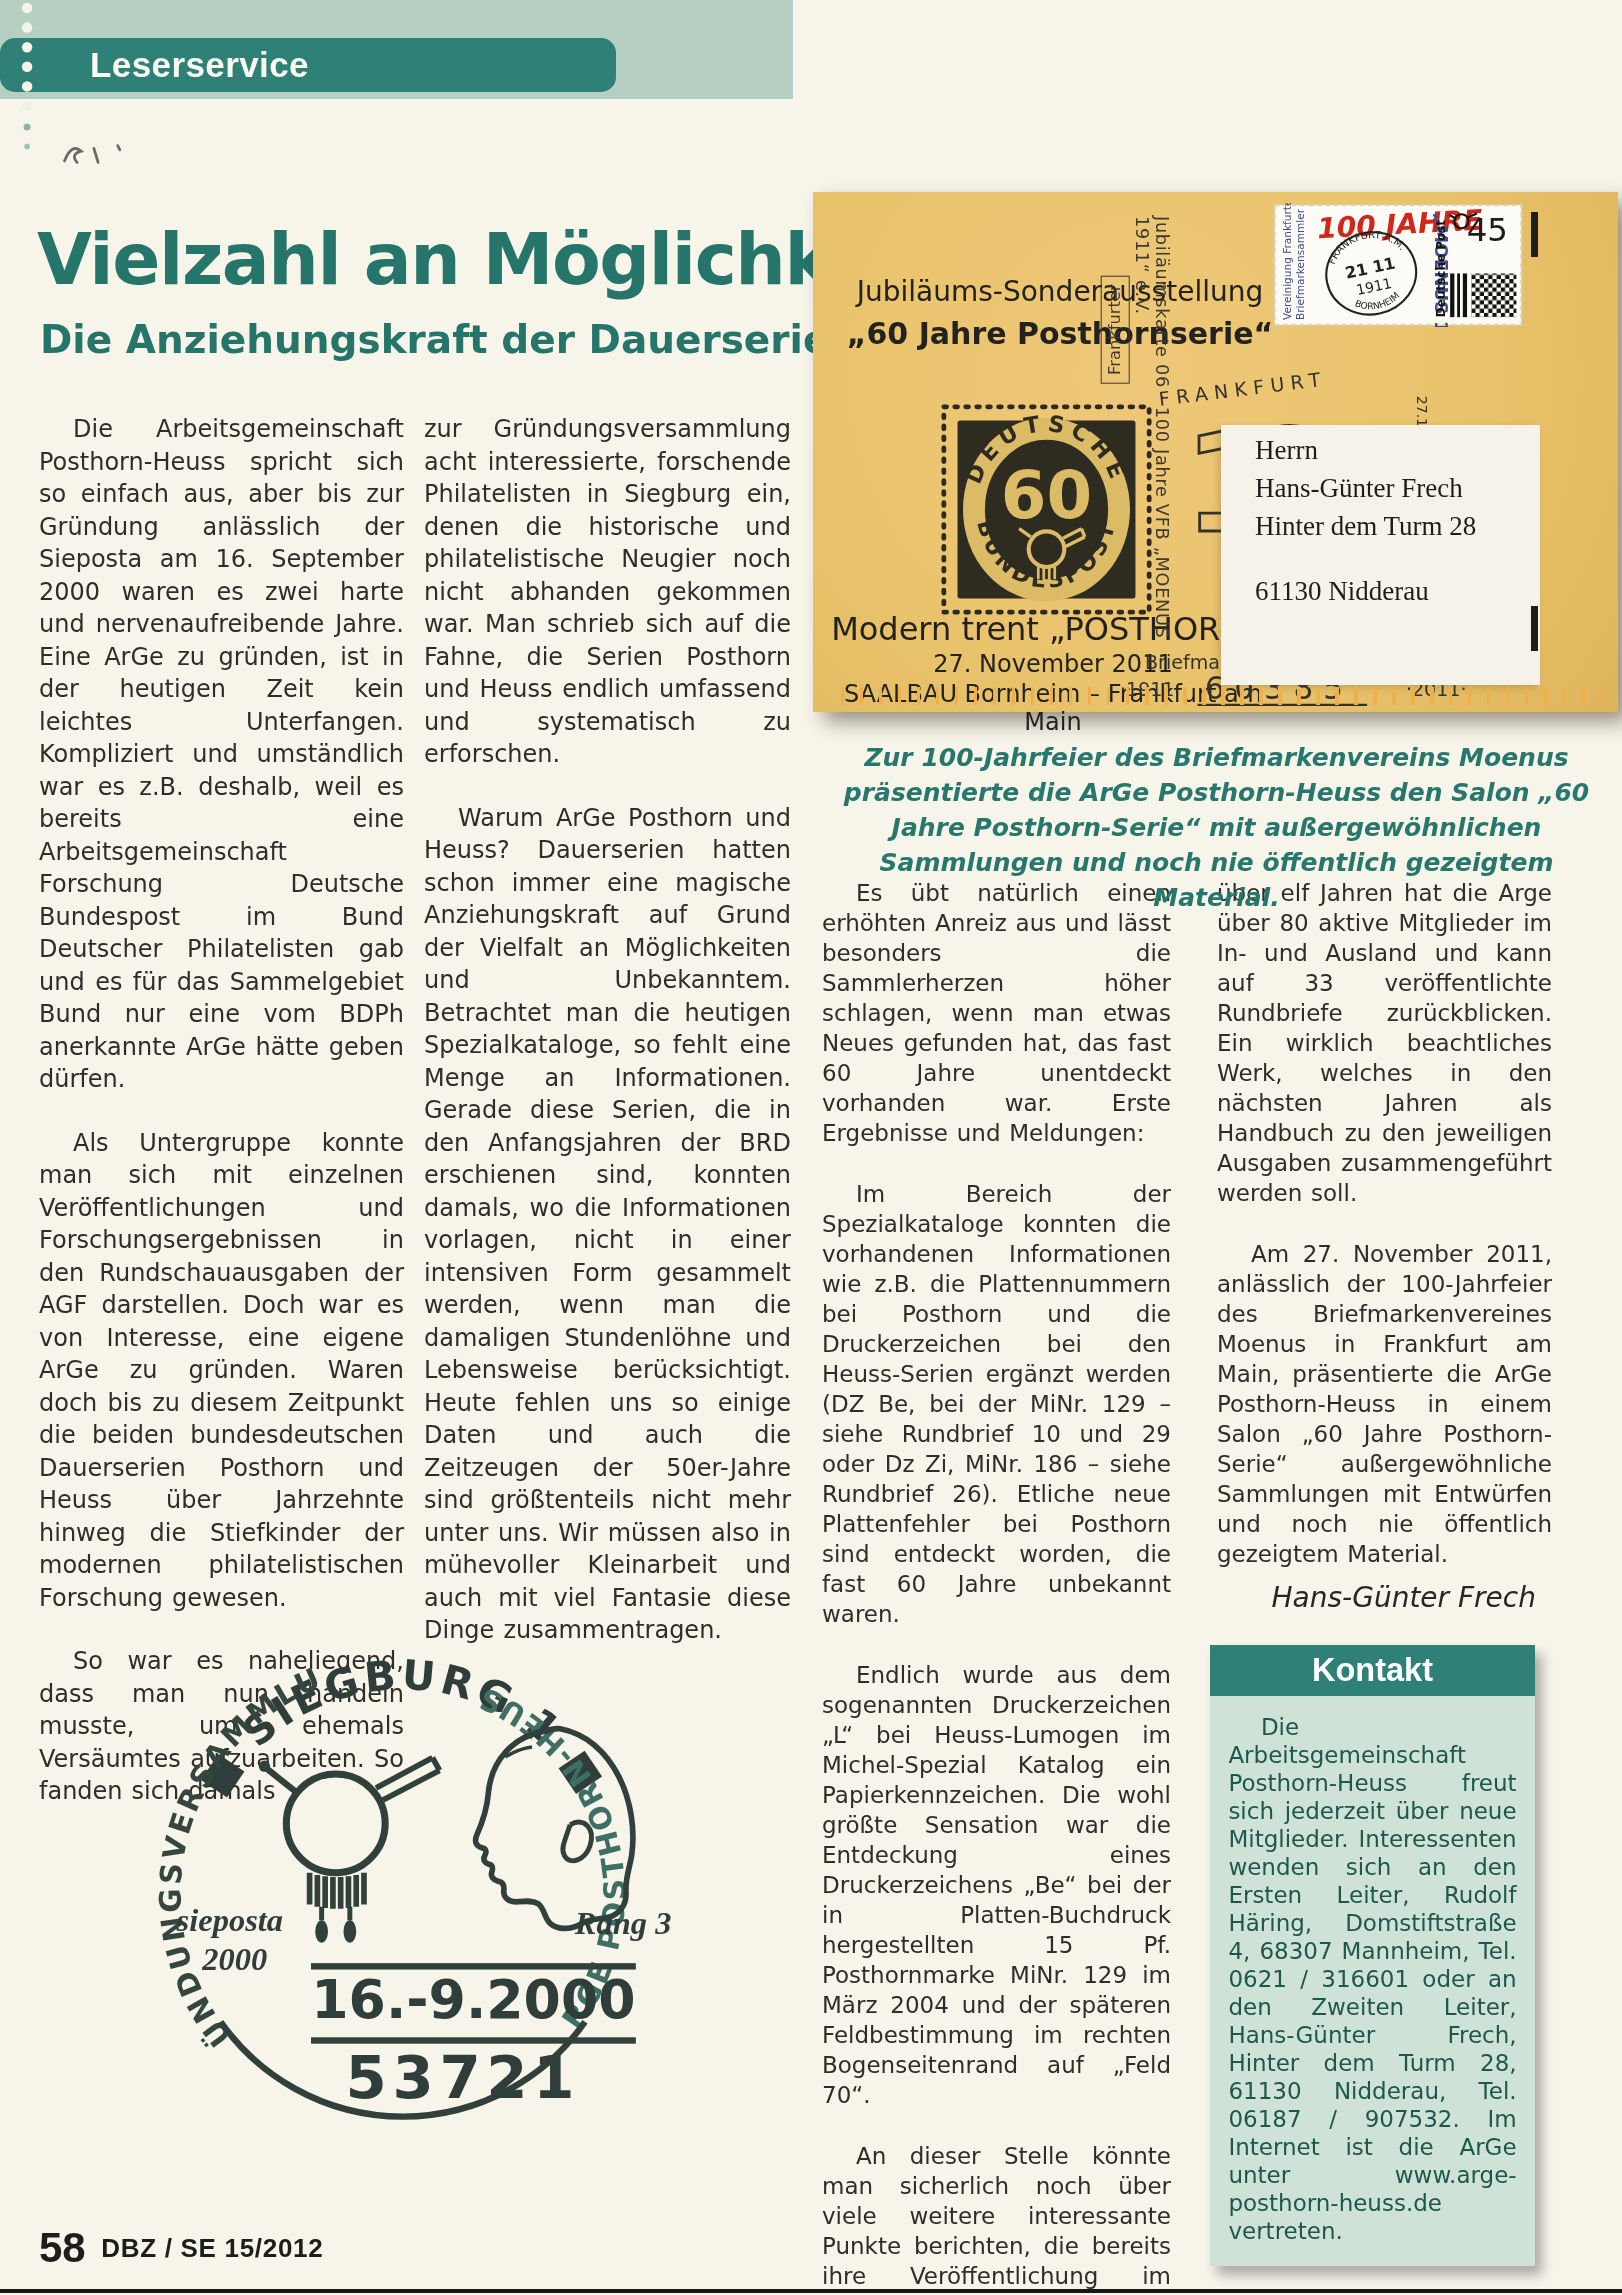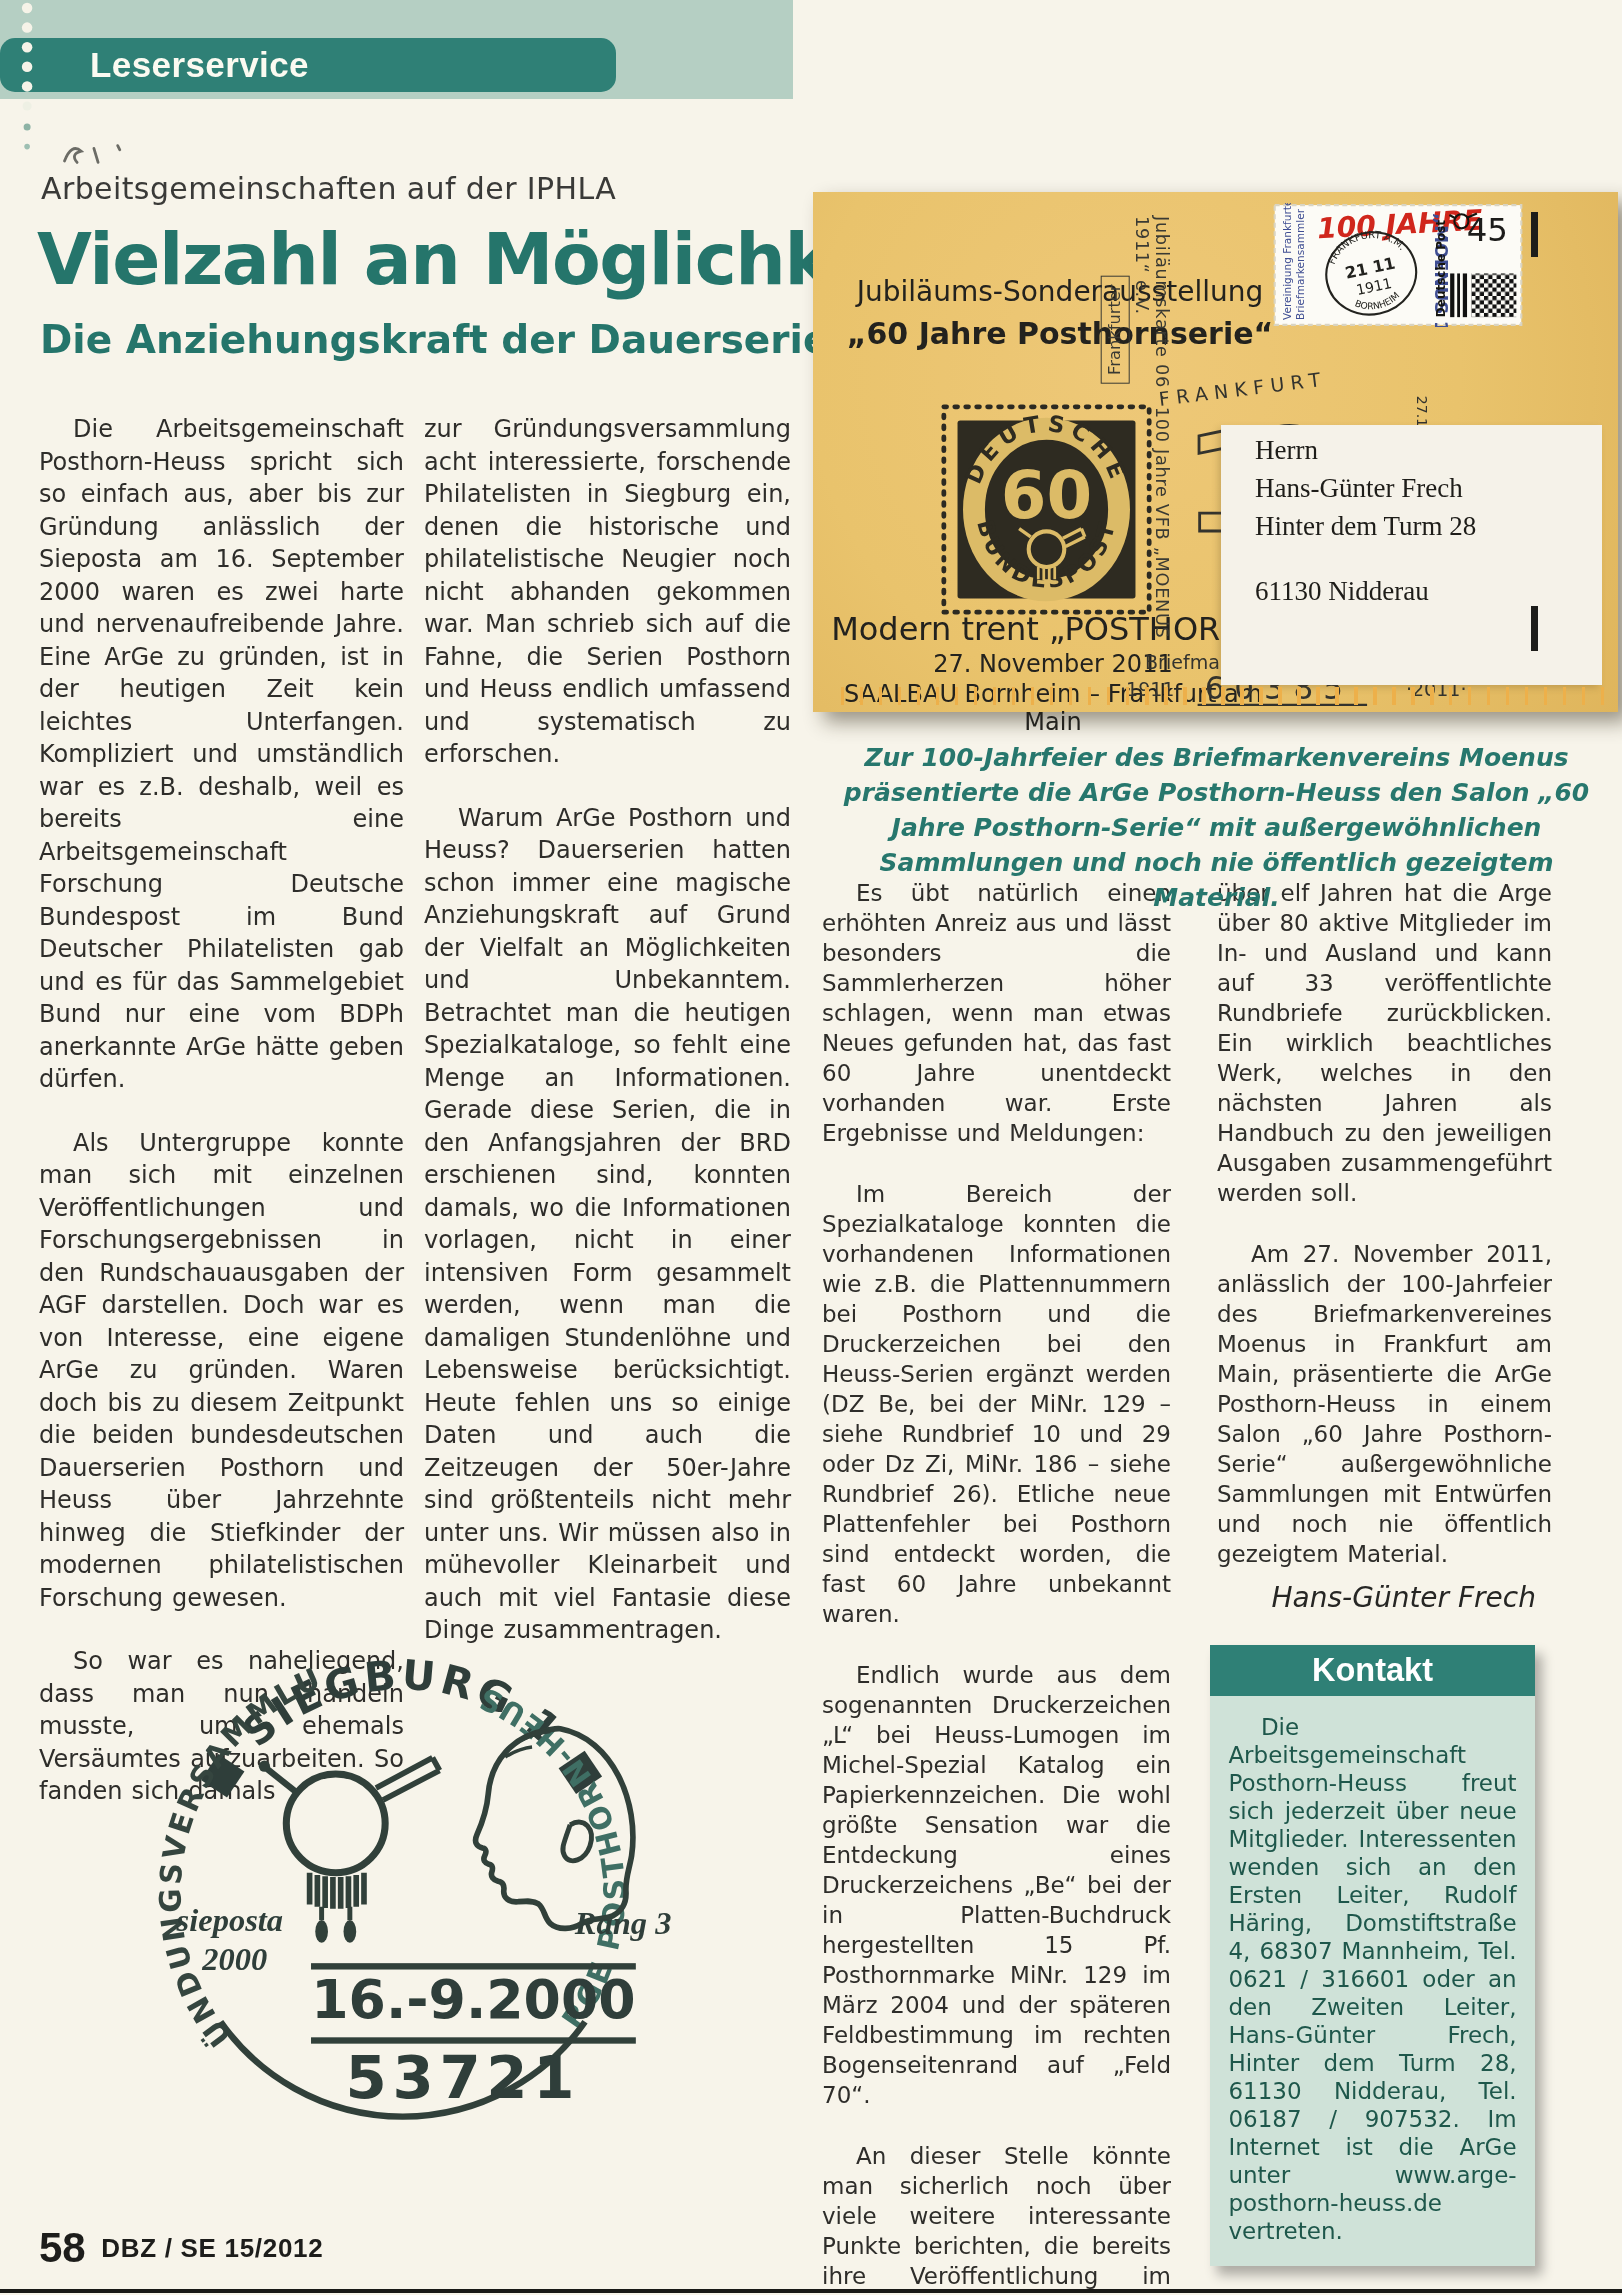--- a/index.html
+++ b/index.html
@@ -26,21 +26,21 @@
         background:radial-gradient(circle at 40% 35%, #eec878 0%, #e9c36c 55%, #dfb55c 100%);
         box-shadow:11.3px 10px 18.4px rgba(40,30,10,0.45);}
   .card-h1{left:28px;top:83px;width:438px;text-align:center;font-size:28px;color:#23221e;}
   .card-h2{left:28px;top:124px;width:438px;text-align:center;font-size:30px;font-weight:bold;color:#23221e;}
   .card-event1{left:0;top:418px;width:466px;text-align:center;font-size:32px;font-weight:normal;color:#23221e;}
   .card-event2{left:7px;top:458px;width:466px;text-align:center;font-size:24px;color:#23221e;}
   .card-event3{left:7px;top:488px;width:466px;text-align:center;font-size:24px;color:#23221e;}
   .card-side{left:319px;top:24px;height:469px;writing-mode:vertical-rl;font-size:17.7px;color:#3a3a33;letter-spacing:0.7px;}
   .frankfurter-box{left:259px;top:134px;width:106px;height:27px;border:1.4px solid #3a3a33;color:#3a3a33;
         font-size:16.3px;text-align:center;line-height:25.4px;transform:rotate(-90deg);transform-origin:40% 50%;}
-  .label{left:408px;top:233px;width:381px;height:260px;background:#f5f2e9;box-shadow:-2.8px 2.8px 7px rgba(90,70,30,0.25);}
+  .label{left:408px;top:233px;width:319px;height:260px;background:#f5f2e9;box-shadow:-2.8px 2.8px 7px rgba(90,70,30,0.25);}
   .label div{margin-left:34px;font-family:"Liberation Serif",serif;font-size:27px;color:#1e1d19;}
   .lbl1{padding-top:10px;} .lbl2,.lbl3{margin-top:7px;} .lbl4{margin-top:34px;}
   .ticks{left:28px;top:495px;width:763px;height:18.4px;
          background:repeating-linear-gradient(90deg,#edb04a 0 3.5px,rgba(0,0,0,0) 3.5px 19px);}
   .edge-tick{width:7px;height:45px;background:#1d1d1a;}
   
   .caption{font-weight:bold;font-style:italic;color:#27776d;text-align:center;}
   .cap1{left:813px;top:740px;width:807px;font-size:25px;line-height:35px;}
   .cap2{left:71px;top:2162px;width:756px;font-size:25.4px;line-height:35px;}
   
@@ -75,21 +75,20 @@
       <circle cx="13" cy="94" r="7.5" fill="#f6f3e8"></circle>
     <circle cx="13" cy="122" r="7.5" fill="#f6f3e8"></circle>
       <circle cx="13" cy="150" r="6.5" fill="#eef0e4"></circle>
     <circle cx="13" cy="180" r="5" fill="#8db3a5"></circle>
       <circle cx="13" cy="208" r="4" fill="#9dbfb2"></circle>
   </svg>
   <svg class="abs" style="left:57px;top:133px;" width="99" height="42" viewBox="0 0 140 60">
     <path d="M 10 40 q 10 -26 24 -14 q -16 4 -6 16 M 52 22 l 6 20 M 86 18 l 3 6" fill="none" stroke="#6c6c66" stroke-width="4" stroke-linecap="round"></path>
   </svg>
 
-  <div class="abs kicker">Arbeitsgemeinschaften auf der IPHLA</div>
   <div class="abs headline">Vielzahl an Möglichkeiten</div>
   <div class="abs subhead">Die Anziehungskraft der Dauerserien</div>
 
   <div class="col c12" style="left:39px;top:413px;width:365px;height:1229px;">
     <p>Die Arbeitsgemeinschaft Posthorn-Heuss spricht sich so einfach aus, aber bis zur Gründung anlässlich der Sieposta am 16. September 2000 waren es zwei harte und nervenaufreibende Jahre. Eine ArGe zu gründen, ist in der heutigen Zeit kein leichtes Unterfangen. Kompliziert und umständlich war es z.B. deshalb, weil es bereits eine Arbeitsgemeinschaft Forschung Deutsche Bundespost im Bund Deutscher Philatelisten gab und es für das Sammelgebiet Bund nur eine vom BDPh anerkannte ArGe hätte geben dürfen.</p>
     <p>Als Untergruppe konnte man sich mit einzelnen Veröffentlichungen und Forschungsergebnissen in den Rundschauausgaben der AGF darstellen. Doch war es von Interesse, eine eigene ArGe zu gründen. Waren doch bis zu diesem Zeitpunkt die beiden bundesdeutschen Dauerserien Posthorn und Heuss über Jahrzehnte hinweg die Stiefkinder der modernen philatelistischen Forschung gewesen.</p>
     <p>So war es naheliegend, dass man nun handeln musste, um ehemals Versäumtes aufzuarbeiten. So fanden sich damals</p>
   </div>
   <div class="col c12" style="left:424px;top:413px;width:367px;height:1229px;">
     <p class="noindent">zur Gründungsversammlung acht interessierte, forschende Philatelisten in Siegburg ein, denen die historische und philatelistische Neugier noch nicht abhanden gekommen war. Man schrieb sich auf die Fahne, die Serien Posthorn und Heuss endlich umfassend und systematisch zu erforschen.</p>

